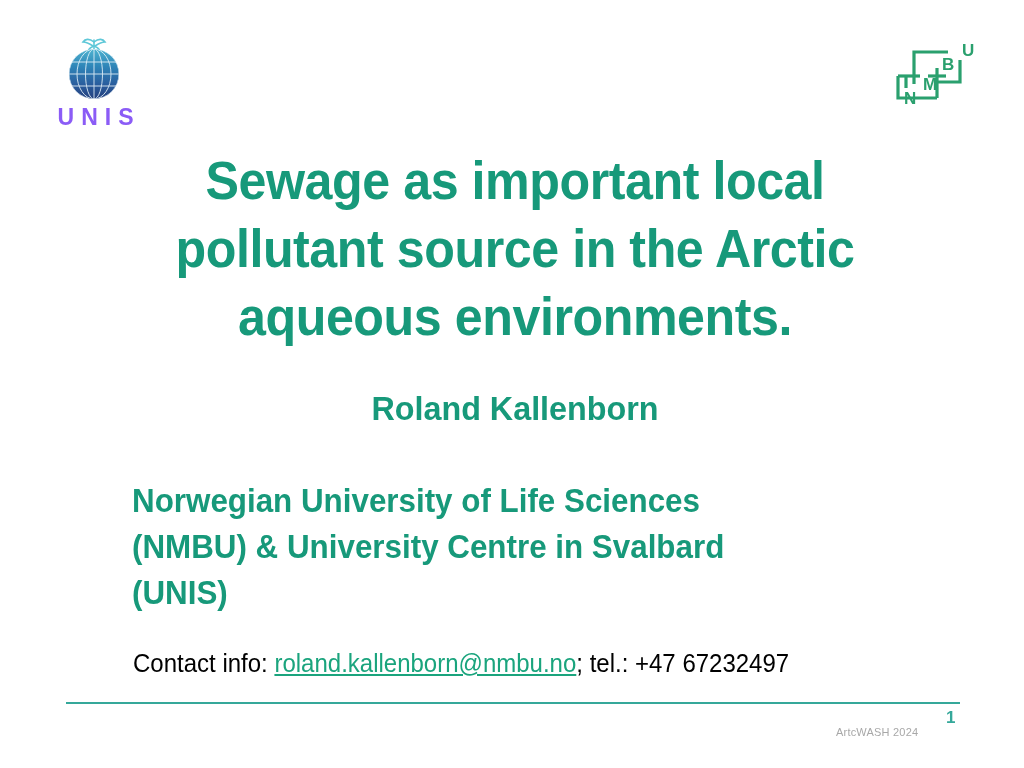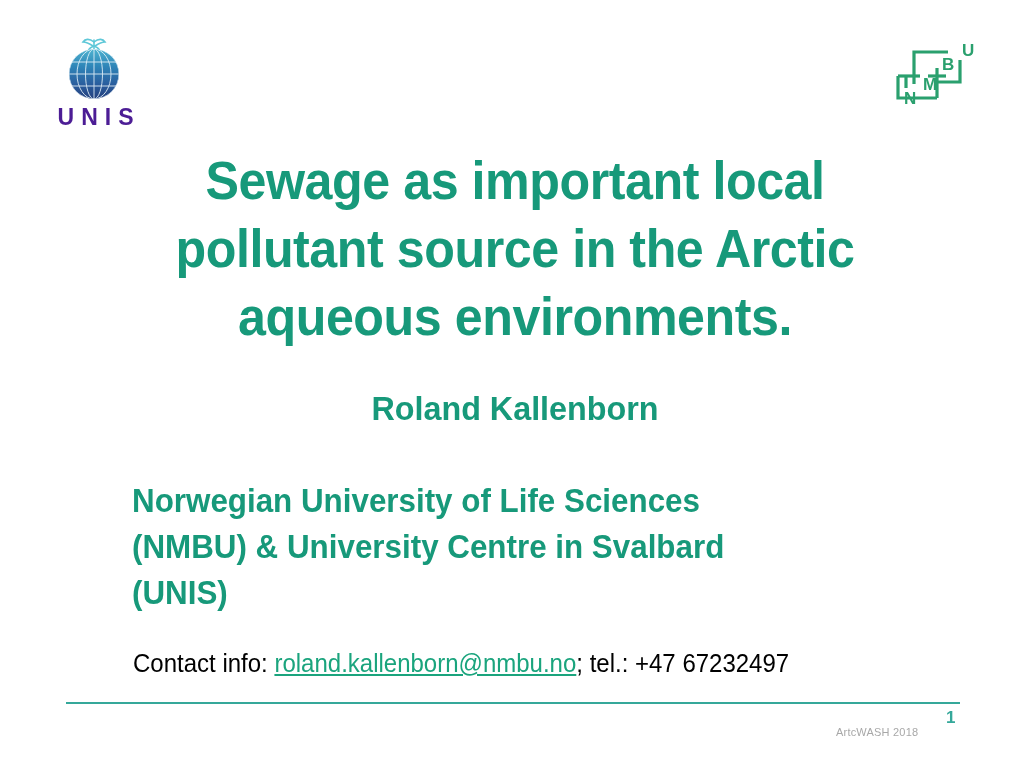--- a/index.html
+++ b/index.html
@@ -36,21 +36,21 @@
   .unis-text {
     position: absolute;
     left: 0px;
     top: 74px;
     width: 110px;
     text-align: center;
     font-family: "Liberation Sans", sans-serif;
     font-weight: bold;
     font-size: 23px;
     letter-spacing: 7px;
-    color: #4c1d95;
+    color: #8b5cf6;
     line-height: 1;
   }
 
   
   .nmbu-logo {
     position: absolute;
     right: 42px;
     top: 30px;
     width: 92px;
     height: 80px;
@@ -232,16 +232,16 @@
 
   <div class="affiliation">
     <div>Norwegian University of Life Sciences</div>
     <div>(NMBU) &amp; University Centre in Svalbard</div>
     <div>(UNIS)</div>
   </div>
 
   <div class="contact"><span>Contact info: </span><a class="email" href="#">roland.kallenborn@nmbu.no</a><span>; tel.: +47 67232497</span></div>
 
   <div class="footer-rule"></div>
-  <div class="footer-note">ArtcWASH 2018</div>
+  <div class="footer-note">ArtcWASH 2024</div>
   <div class="slide-number">1</div>
 
 </div>
 
 </body></html>

